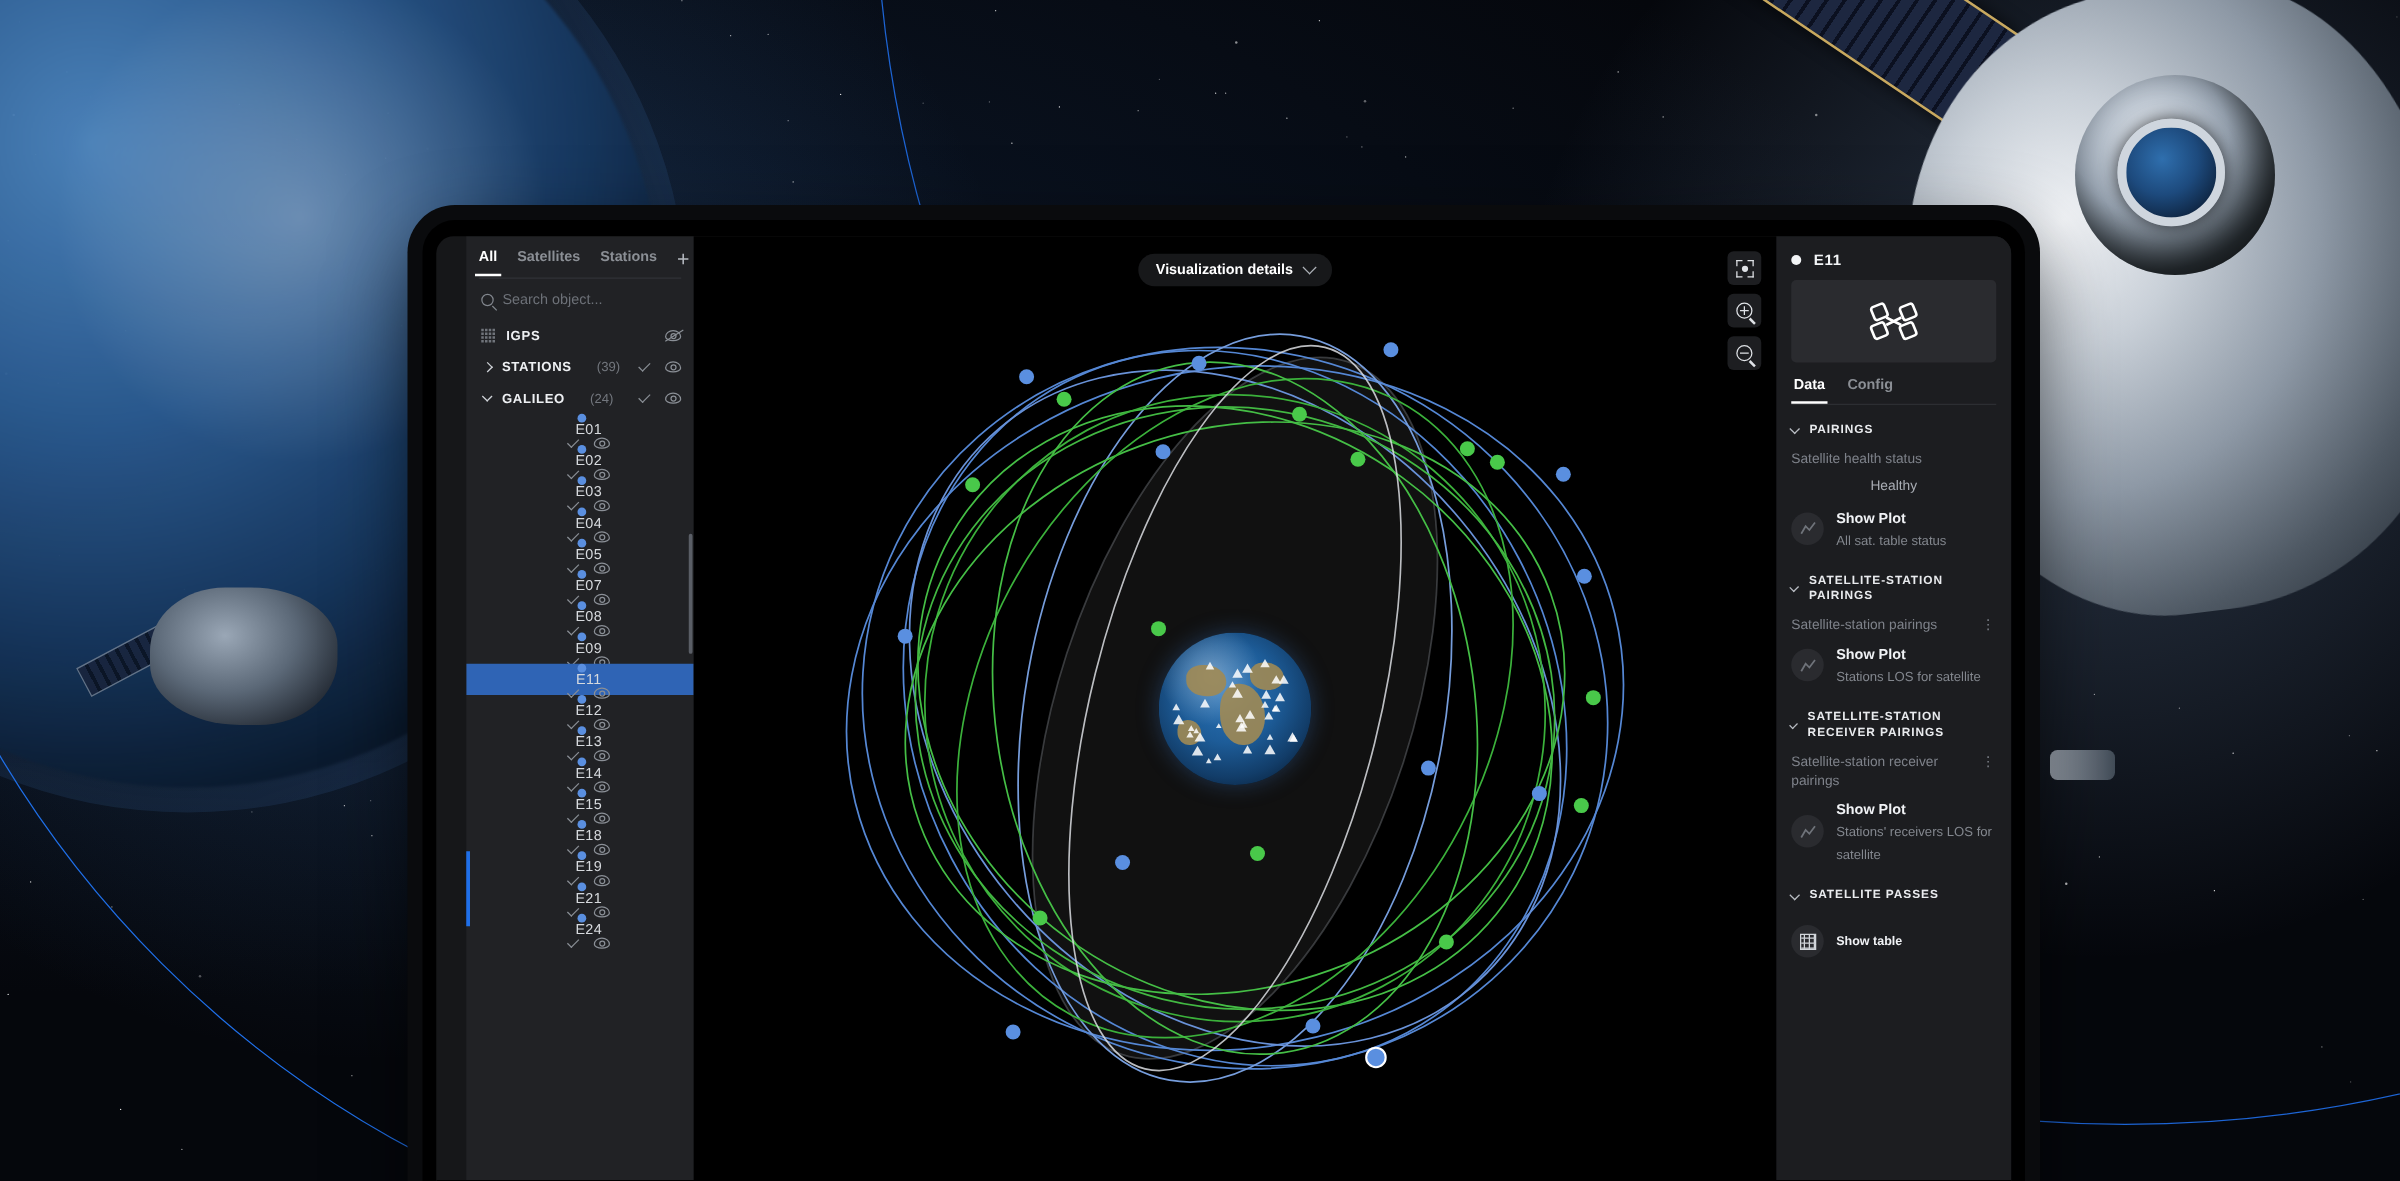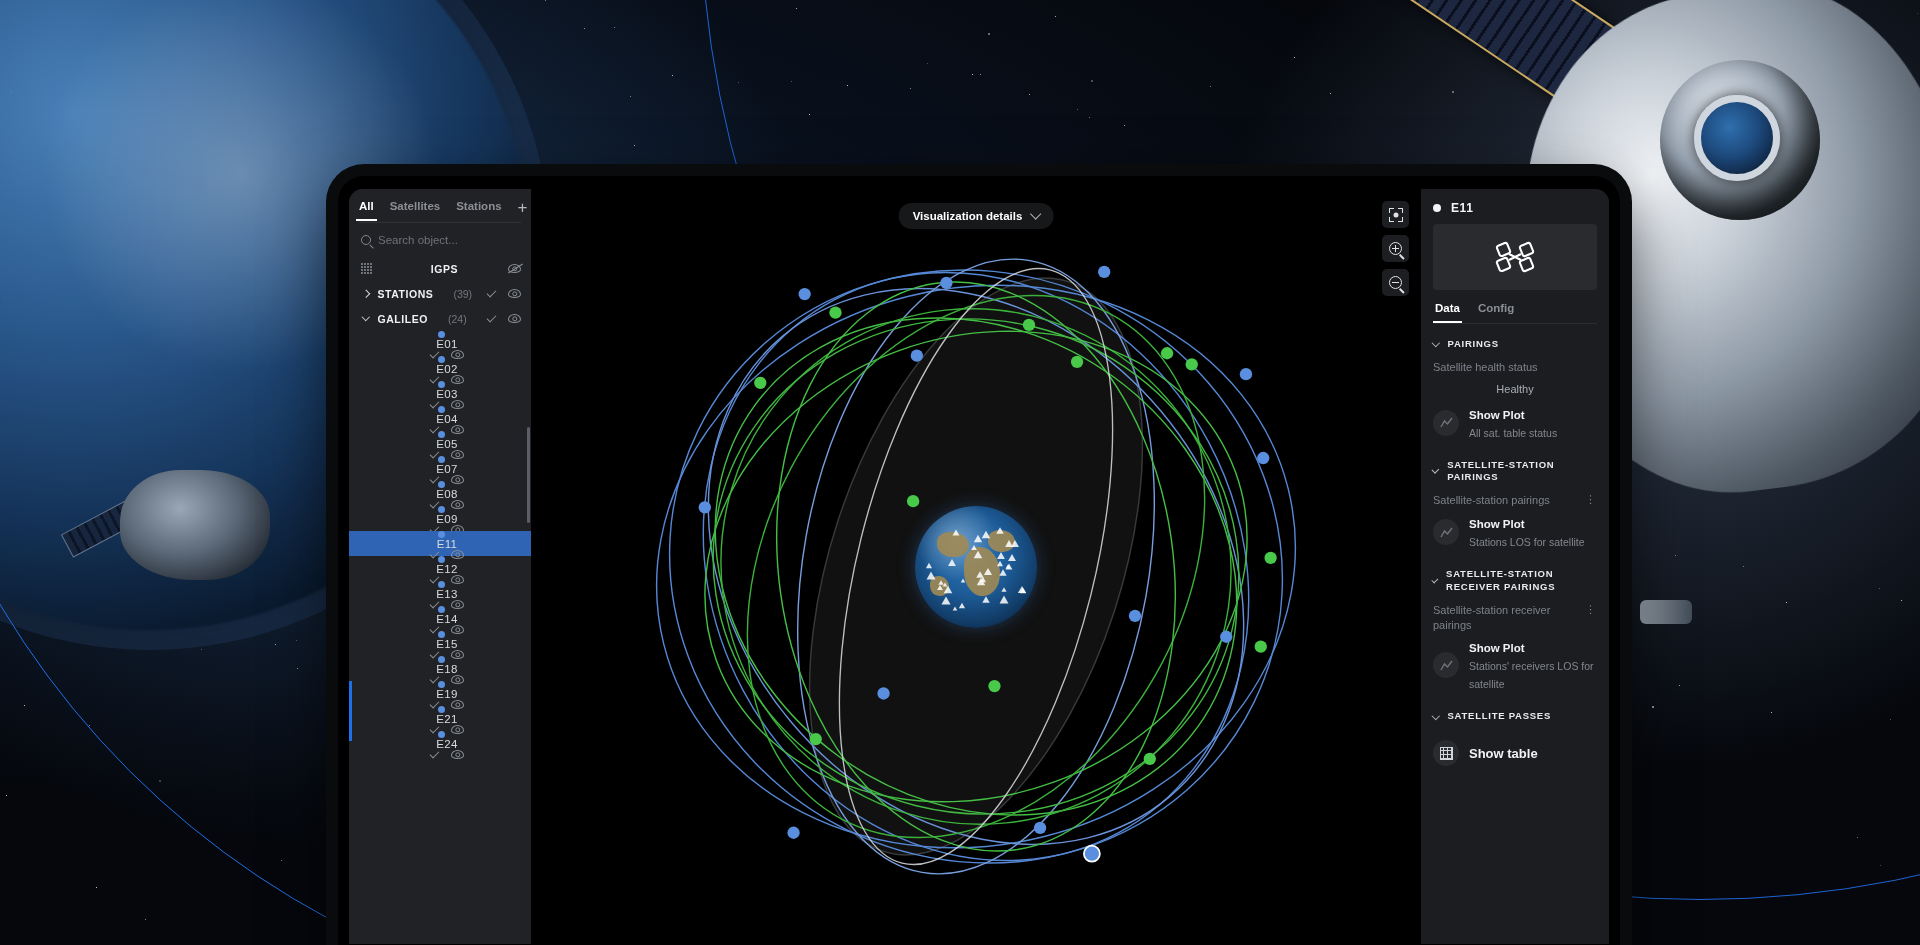--- a/index.html
+++ b/index.html
@@ -142,21 +142,21 @@
   #recalc-btn {
     position:absolute; right:16px; top:9px; height:28px;
     background:#2d6cf6; color:#fff; border:none; border-radius:14px;
     padding:0 17px 0 13px; font-size:12.5px; font-weight:700;
     display:flex; align-items:center; gap:7px; cursor:pointer;
     font-family:"Liberation Sans",sans-serif;
   }
   .refresh-ico { width:12px; height:12px; border:1.6px solid #fff; border-radius:50%; border-top-color:transparent; transform:rotate(-40deg); }
 
   
-  #body-row { flex:1; display:flex; min-height:0; }
+  #body-row { flex:1; display:flex; min-height:0;padding-left:24px; }
 
   
   #sidebar { width:182px; flex:0 0 182px; background:#212225; display:flex; flex-direction:column; min-height:0; position:relative;}
   #side-tabs { display:flex; align-items:center; padding:10px 10px 0 10px; gap:16px; position:relative; }
   .stab { font-size:11.5px; color:#8b8f95; padding-bottom:9px; cursor:pointer; position:relative; font-weight:600;}
   .stab.active { color:#fff; }
   .stab.active::after{content:"";position:absolute;left:-3px;right:-3px;bottom:0;height:2px;background:#fff;}
   #side-tabs .plus { margin-left:auto; color:#b4b8be; font-size:17px; line-height:1; cursor:pointer; padding-bottom:6px;}
   #side-tabs-underline { height:1px; background:#303237; margin:0 10px; }
 
@@ -173,21 +173,21 @@
   .trow .acts { display:flex; align-items:center; gap:12px; }
   .ck { width:9px; height:5px; border-left:1.4px solid #8a8f96; border-bottom:1.4px solid #8a8f96; transform:rotate(-45deg); margin-bottom:3px;}
   .eye { width:13px; height:9px; border:1.3px solid #8a8f96; border-radius:50% 50% 50% 50% / 60% 60% 40% 40%; position:relative; }
   .eye::after{content:"";position:absolute;left:50%;top:50%;transform:translate(-50%,-50%);width:3.4px;height:3.4px;border-radius:50%;border:1.2px solid #8a8f96;}
   .eye.off::before{content:"";position:absolute;left:-2px;top:3.4px;width:17px;height:1.2px;background:#8a8f96;transform:rotate(-32deg);}
   .grid-ico{ width:11px; height:11px; display:grid; grid-template-columns:repeat(4,1fr); grid-template-rows:repeat(4,1fr); gap:1px; margin-right:9px;}
   .grid-ico i{ background:#70747b; display:block; }
   .caret { width:5.5px; height:5.5px; border-right:1.4px solid #cfd3d8; border-bottom:1.4px solid #cfd3d8; margin-right:9px; margin-left:2px;}
   .caret.right { transform:rotate(-45deg); }
   .caret.down { transform:rotate(45deg); margin-top:-3px; }
-  .grp { font-weight:700; letter-spacing:.55px; font-size:10.5px; color:#eef0f3;text-align:center;}
+  .grp { font-weight:700; letter-spacing:.55px; font-size:10.5px; color:#eef0f3;}
   .sat-row { padding-left:24px;flex-direction:column; }
   .sat-row.selected { background:#2f64b5; }
   .dot { width:7px; height:7px; border-radius:50%; background:#5a8fe0; margin-right:11px; flex:0 0 auto;}
   .sat-row .lbl { font-size:11.5px; letter-spacing:.3px;}
   #side-scroll { position:absolute; right:1px; top:238px; width:3px; height:96px; background:#5a5e66; border-radius:2px;}
   #side-accent { position:absolute; left:0; top:492px; width:3px; height:60px; background:#1f6fe8;}
 
   
   #viewport { flex:1; position:relative; background:#000; min-width:0; overflow:hidden; }
   #vis-details {
@@ -248,21 +248,21 @@
   .kv .kebab{ color:#7e828a; font-size:11px; letter-spacing:1px;}
   .val { font-size:11px; color:#a9adb4; text-align:center; padding:8px 12px 4px; }
   .plot-row { display:flex; align-items:center; gap:10px; padding:6px 12px 4px; cursor:pointer;}
   .plot-ic { width:26px; height:26px; border-radius:50%; background:#2a2b2f; flex:0 0 auto; display:flex;align-items:center;justify-content:center;}
   .plot-tx .t1 { font-size:11.5px; color:#f0f2f5; font-weight:700; line-height:1.3;}
   .plot-tx .t2 { font-size:10.5px; color:#83878e; line-height:1.35; }
   .tbl-row { display:flex; align-items:center; gap:10px; padding:10px 12px 4px; cursor:pointer;}
   .tbl-ic { width:26px; height:26px; border-radius:50%; background:#2a2b2f; display:flex;align-items:center;justify-content:center; flex:0 0 auto;}
   .tbl-ic .g{ width:13px;height:13px; border:1.3px solid #d2d6db; display:grid; grid-template-columns:repeat(3,1fr); grid-template-rows:repeat(3,1fr);}
   .tbl-ic .g i{ border-right:1px solid #d2d6db; border-bottom:1px solid #d2d6db;}
-  .tbl-tx { font-size:13px; color:#f0f2f5; font-weight:700;}
+  .tbl-tx { font-size:10px; color:#f0f2f5; font-weight:700;}
 </style>
 </head>
 <body>
 
 <div id="space-bg">
   <div id="stars">
       <div class="star" style="width: 1px; height: 1px; left: 1076.72px; top: 109.124px; opacity: 0.43;"></div>
       <div class="star" style="width: 1px; height: 1px; left: 972.255px; top: 74.2373px; opacity: 0.91;"></div>
       <div class="star" style="width: 1px; height: 1px; left: 788.782px; top: 268.795px; opacity: 0.84;"></div>
       <div class="star" style="width: 1px; height: 1px; left: 147.037px; top: 471.131px; opacity: 0.43;"></div>

